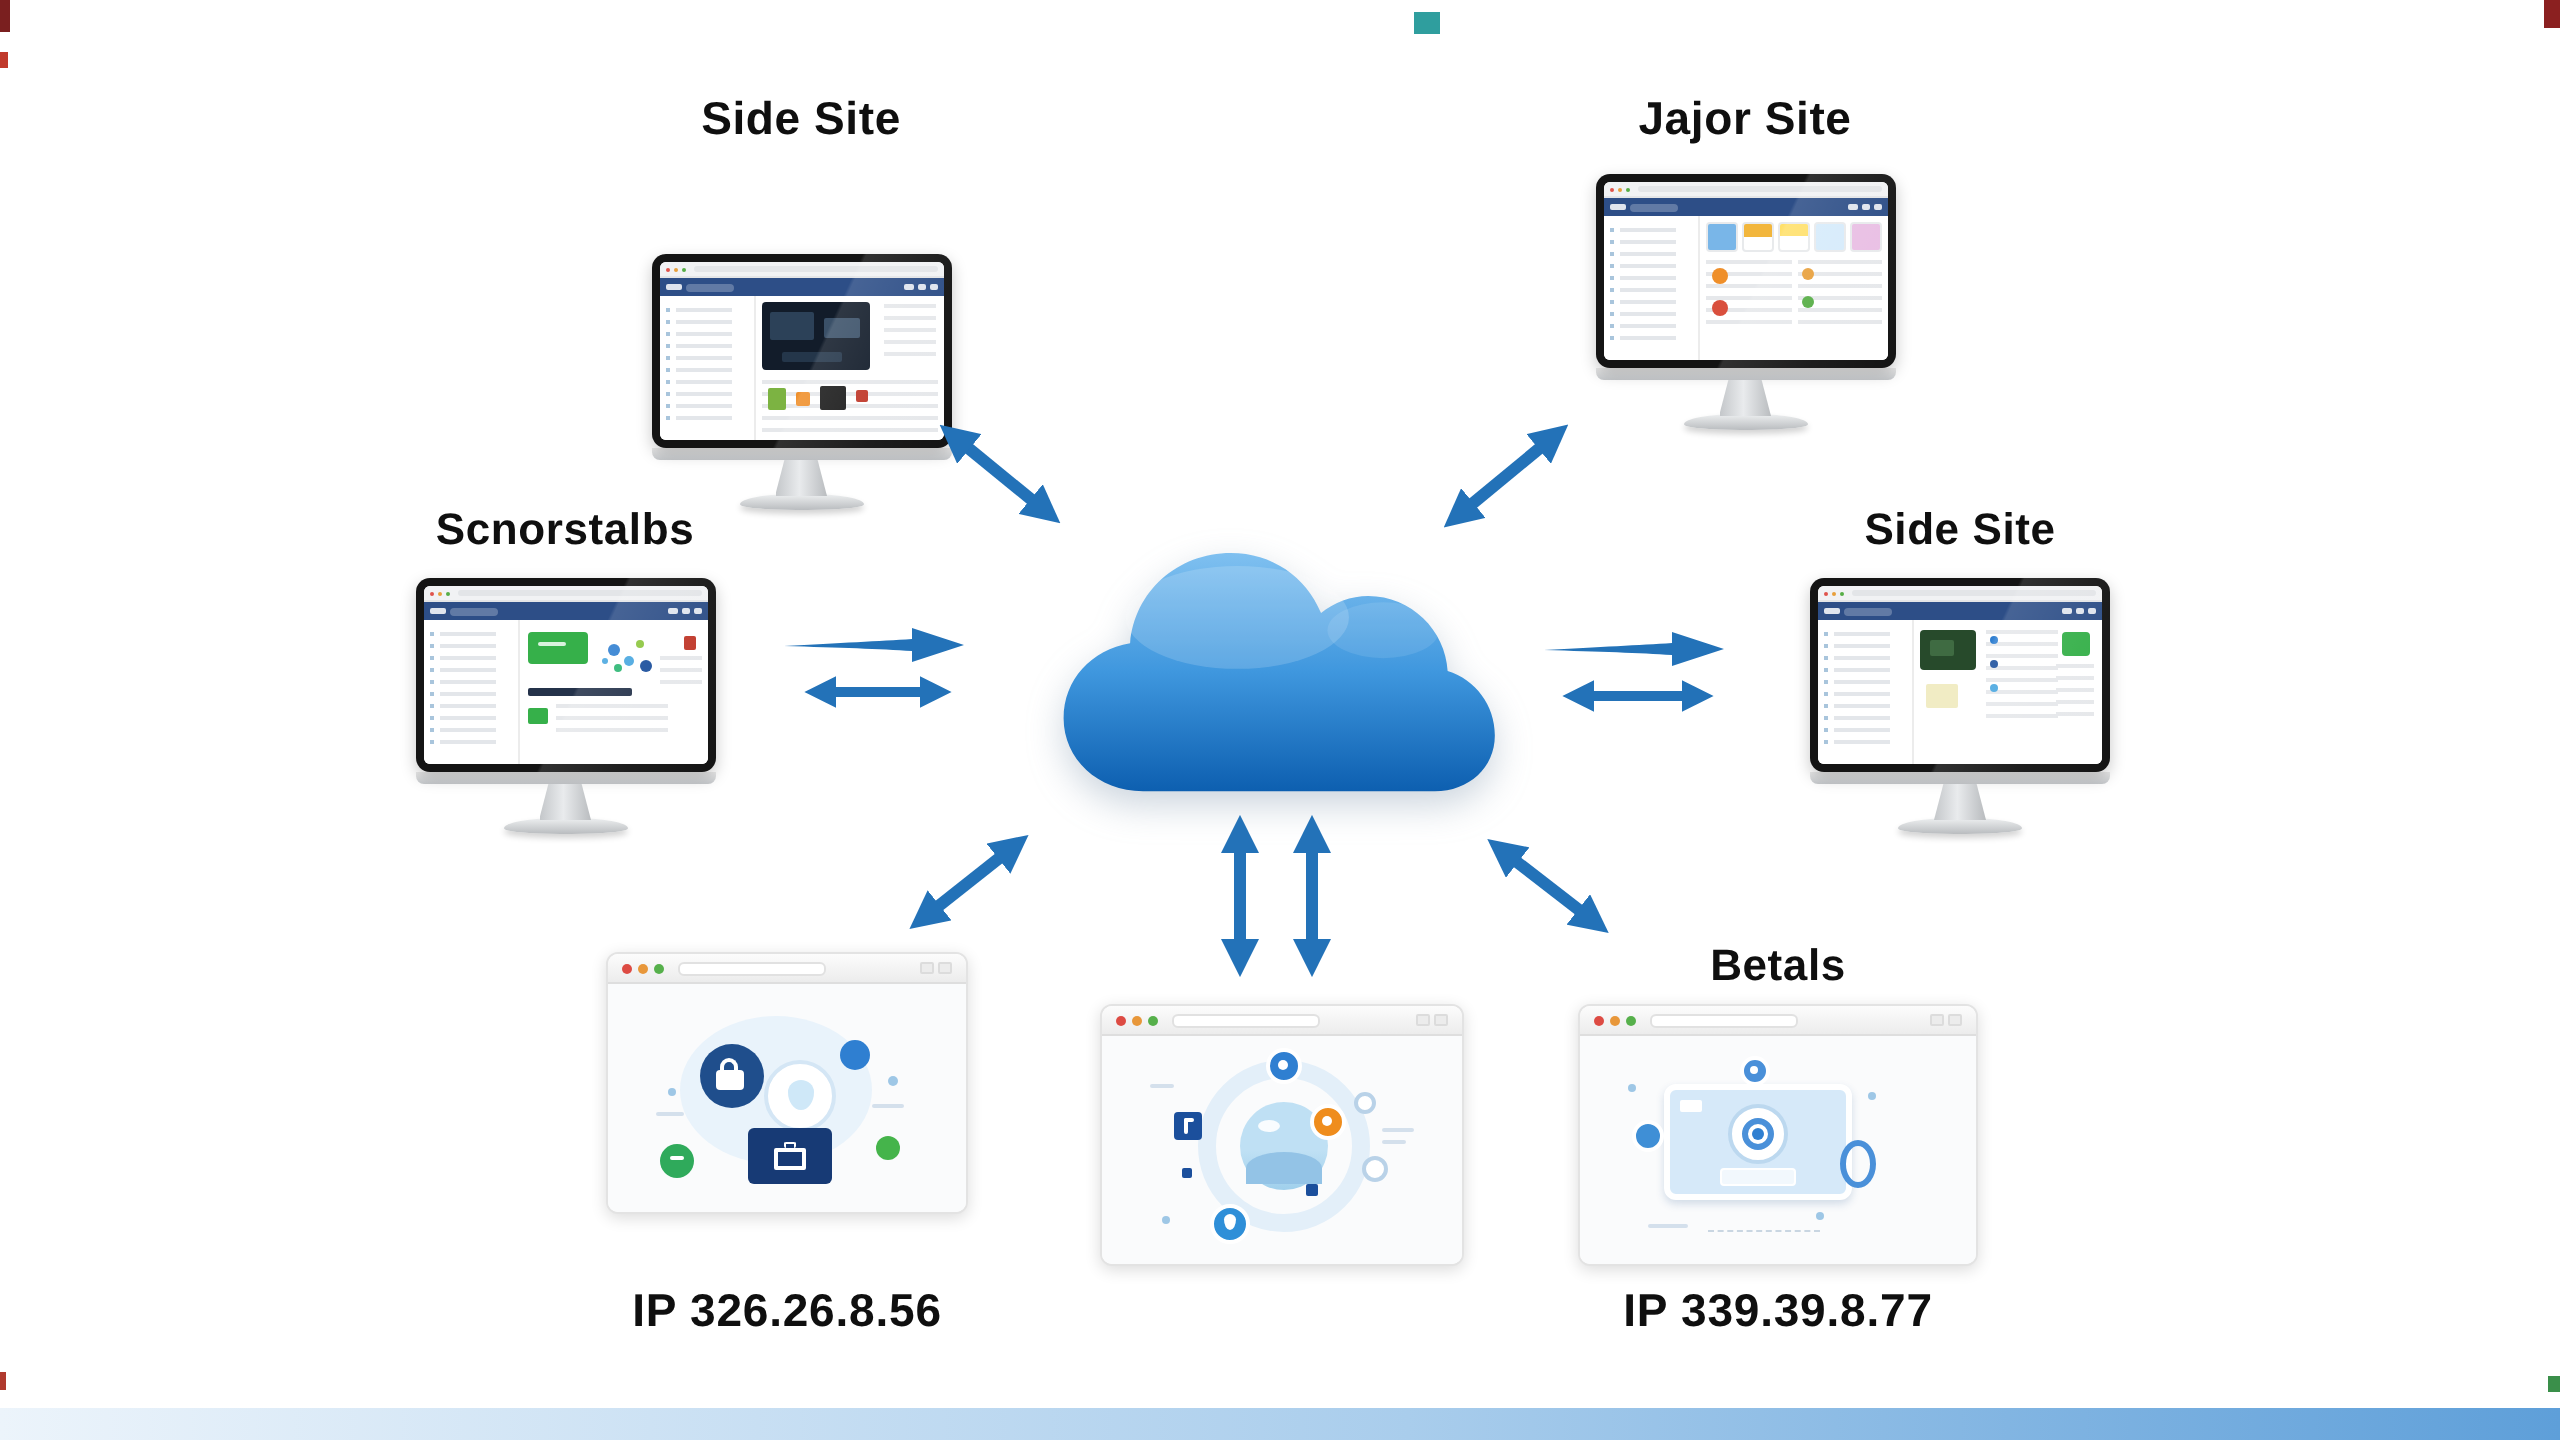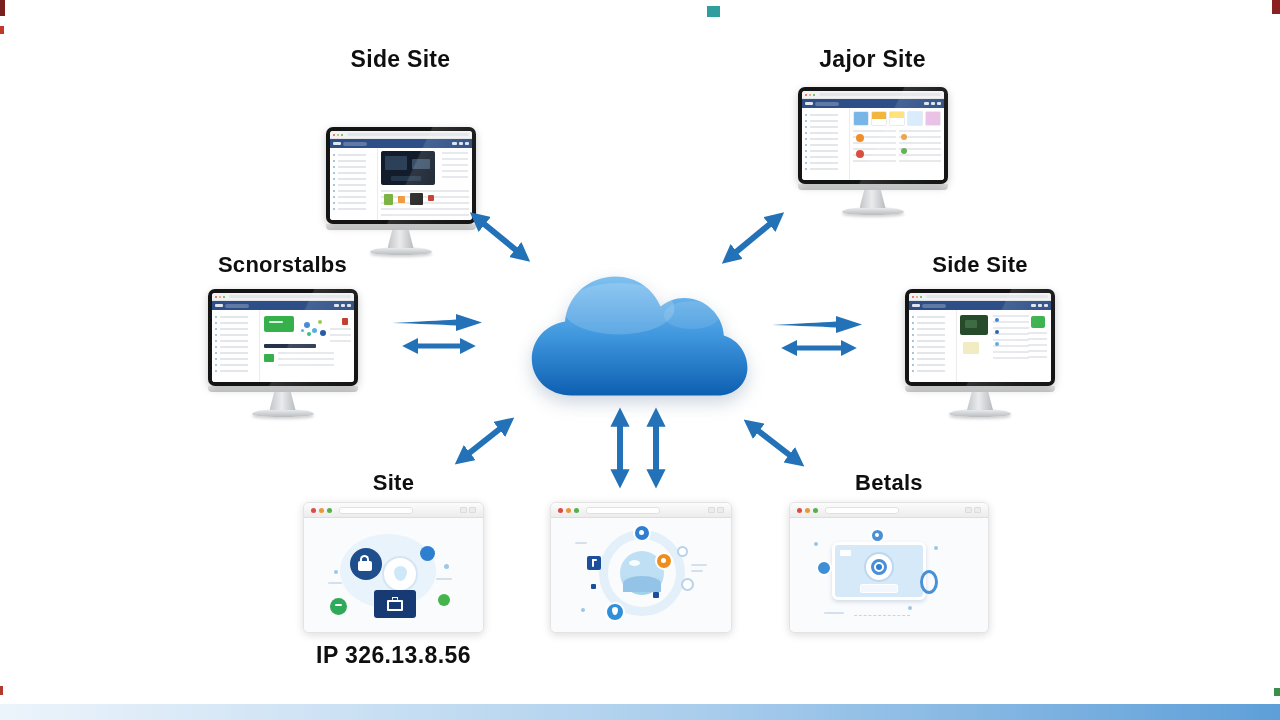--- a/index.html
+++ b/index.html
@@ -326,21 +326,20 @@
   <svg class="arrow-svg" style="left:606px;top:402px" width="64" height="92">
     <line class="arrow-line" x1="14" y1="16" x2="14" y2="76" marker-start="url(#ah)" marker-end="url(#ah)"></line>
     <line class="arrow-line" x1="50" y1="16" x2="50" y2="76" marker-start="url(#ah)" marker-end="url(#ah)"></line>
   </svg>
 
   <svg class="arrow-svg" style="left:734px;top:410px" width="80" height="64">
     <line class="arrow-line" x1="18" y1="16" x2="62" y2="50" marker-start="url(#ah)" marker-end="url(#ah)"></line>
   </svg>
 
   <div class="node" style="left:303px;top:470px;width:181px">
-    <div class="node-label lbl-md">Site</div>
     <div class="bwin" style="position:relative;margin-top:6px">
       <div class="bwin-titlebar">
           <i class="tdot r"></i>
           <i class="tdot o"></i>
           <i class="tdot g"></i>
           <span class="url-pill"></span>
           <span class="win-btns">
             <i></i>
             <i></i>
           </span>
@@ -358,21 +357,21 @@
         <span class="circ" style="left:26px;top:80px;width:17px;height:17px;background:#2faa5b"></span>
         <span class="chip" style="left:31px;top:86px;width:7px;height:2px;background:#fff;border-radius:1px"></span>
         <span class="circ" style="left:116px;top:28px;width:15px;height:15px;background:#2f7fd1"></span>
         <span class="circ" style="left:134px;top:76px;width:12px;height:12px;background:#45b44b"></span>
         <span class="circ" style="left:140px;top:46px;width:5px;height:5px;background:#9ec7e6"></span>
         <span class="circ" style="left:30px;top:52px;width:4px;height:4px;background:#9ec7e6"></span>
         <span class="tinyline" style="left:24px;top:64px;width:14px"></span>
         <span class="tinyline" style="left:132px;top:60px;width:16px"></span>
       </div>
     </div>
-    <div class="ip-label" style="top:172px">IP 326.13.8.56</div>
+    <div class="ip-label" style="top:172px">IP 326.26.8.56</div>
   </div>
 
   <div class="node" style="left:550px;top:502px;width:182px">
     <div class="bwin" style="position:relative">
       <div class="bwin-titlebar">
           <i class="tdot r"></i>
           <i class="tdot o"></i>
           <i class="tdot g"></i>
           <span class="url-pill"></span>
           <span class="win-btns">
@@ -430,20 +429,21 @@
         <span class="circ" style="left:130px;top:52px;width:18px;height:24px;border:3px solid #4a90d9;background:transparent;border-radius:50%"></span>
         <span class="circ" style="left:80px;top:10px;width:15px;height:15px;background:#4a90d9;border:2px solid #fff"></span>
         <span class="circ" style="left:85px;top:15px;width:4px;height:4px;background:#fff"></span>
         <span class="circ" style="left:24px;top:24px;width:4px;height:4px;background:#9ec7e6"></span>
         <span class="circ" style="left:144px;top:28px;width:4px;height:4px;background:#9ec7e6"></span>
         <span class="circ" style="left:118px;top:88px;width:4px;height:4px;background:#9ec7e6"></span>
         <span class="tinyline" style="left:34px;top:94px;width:20px"></span>
         <span style="position:absolute;left:64px;top:97px;width:56px;border-top:1px dashed #c9d6e2"></span>
       </div>
     </div>
+    <div class="ip-label" style="top:172px">IP 339.39.8.77</div>
   </div>
 
   <span class="artifact" style="left:0;top:0;width:5px;height:16px;background:#7a1f1f"></span>
   <span class="artifact" style="left:0;top:26px;width:4px;height:8px;background:#c0392b"></span>
   <span class="artifact" style="left:707px;top:6px;width:13px;height:11px;background:#2f9e9e"></span>
   <span class="artifact" style="right:0;top:0;width:8px;height:14px;background:#8b2020"></span>
   <span class="artifact" style="left:0;top:686px;width:3px;height:9px;background:#b03a2e"></span>
   <span class="artifact" style="right:0;top:688px;width:6px;height:8px;background:#3a8f4a"></span>
   <div id="bottom-strip"></div>
 

